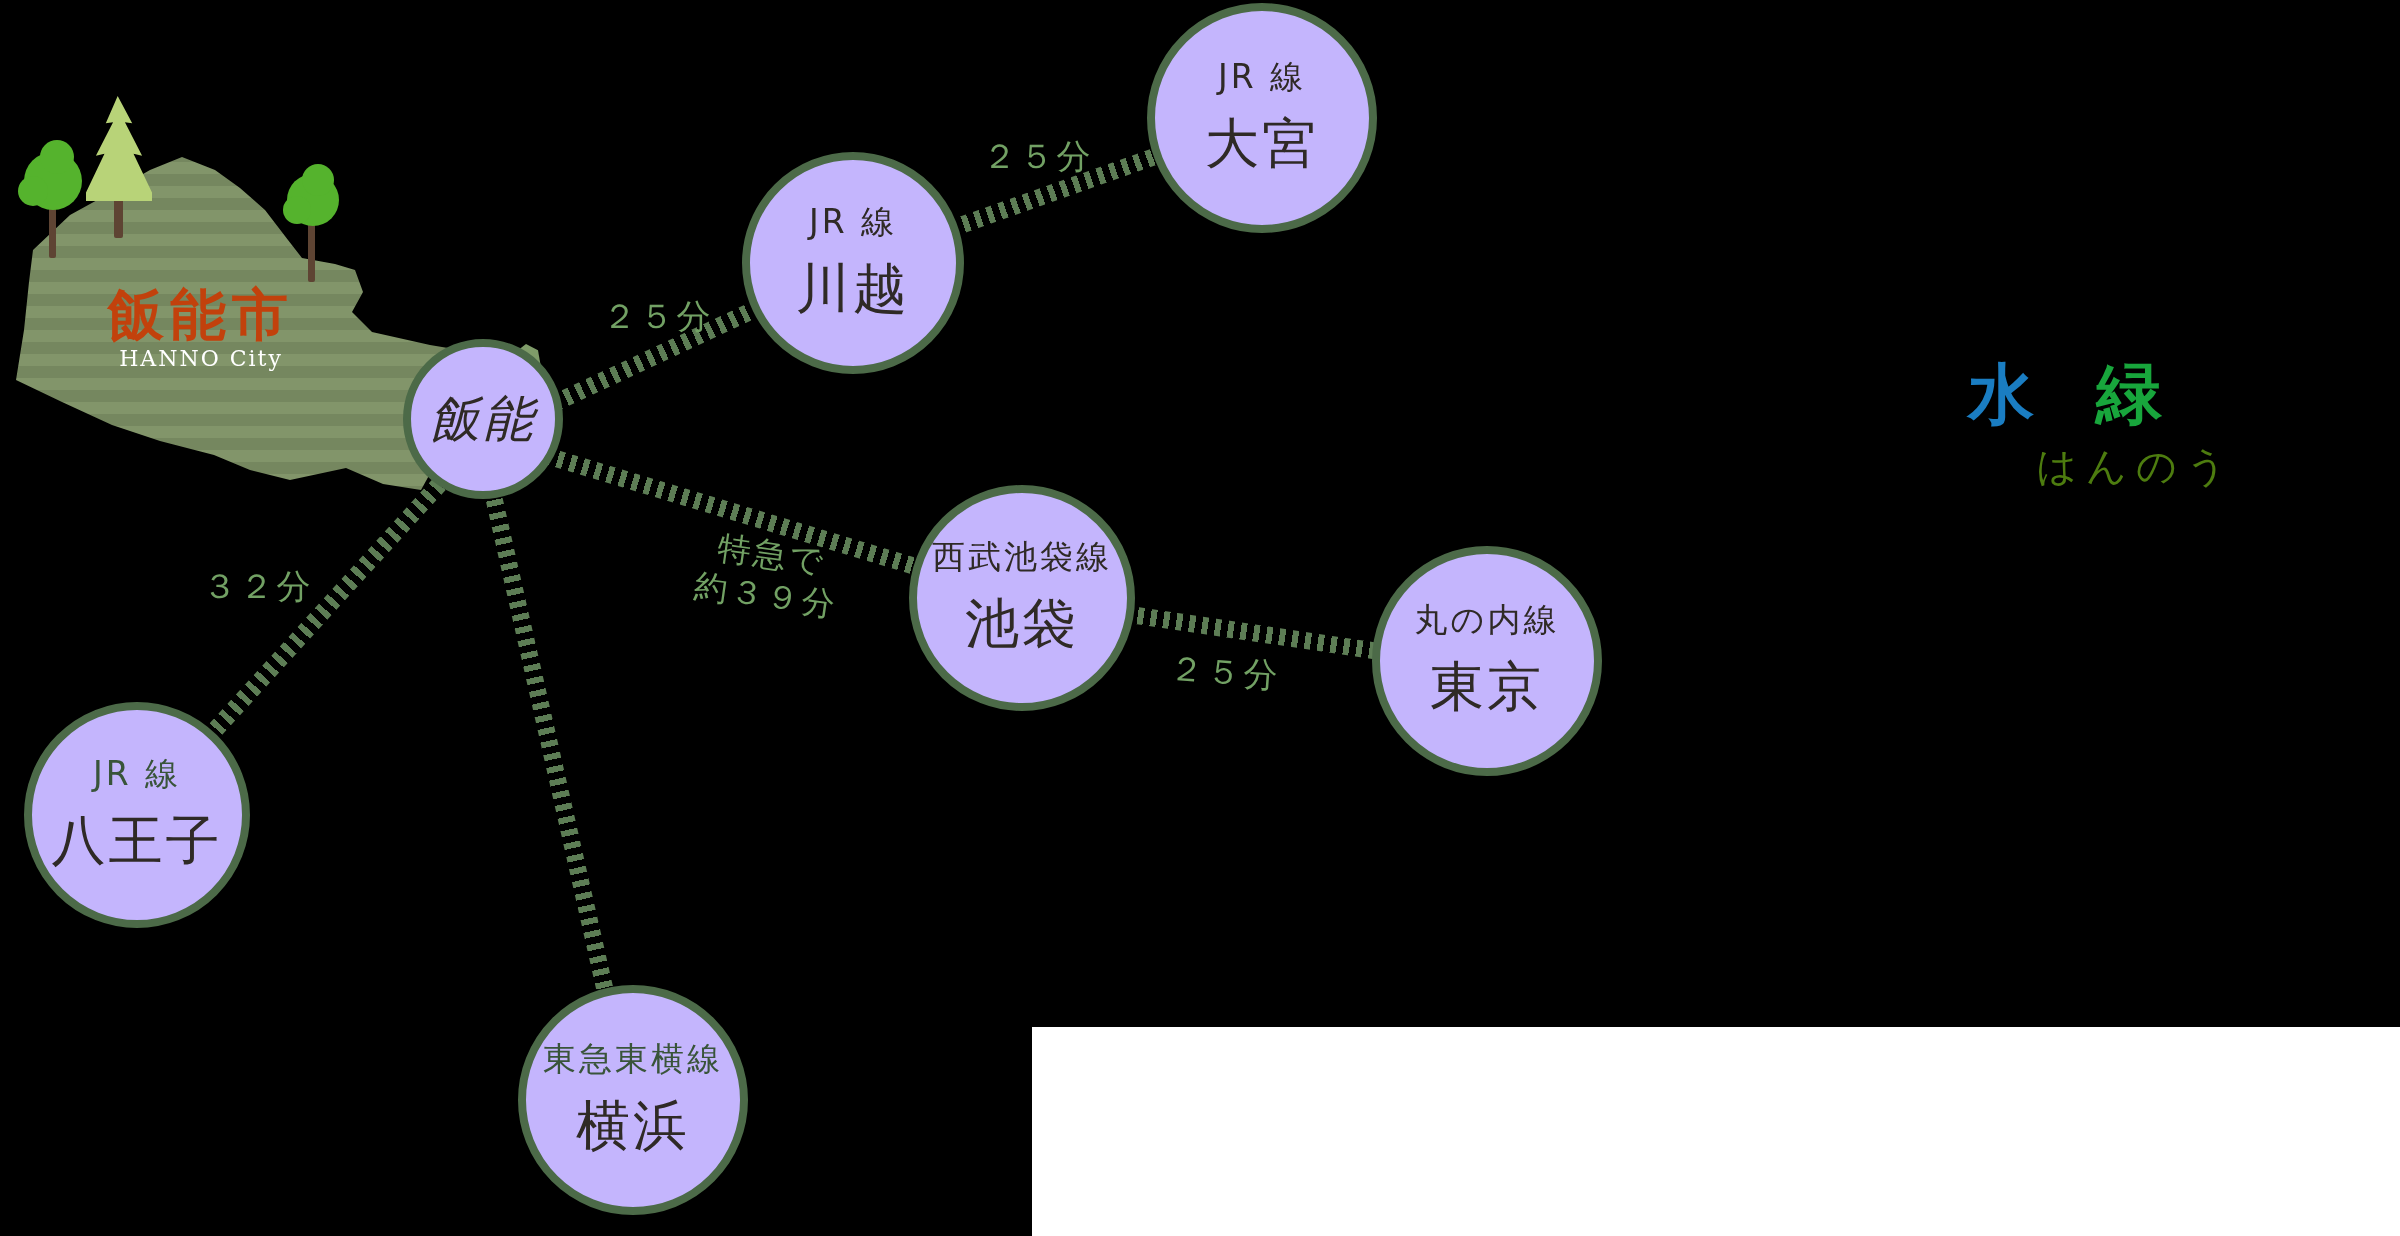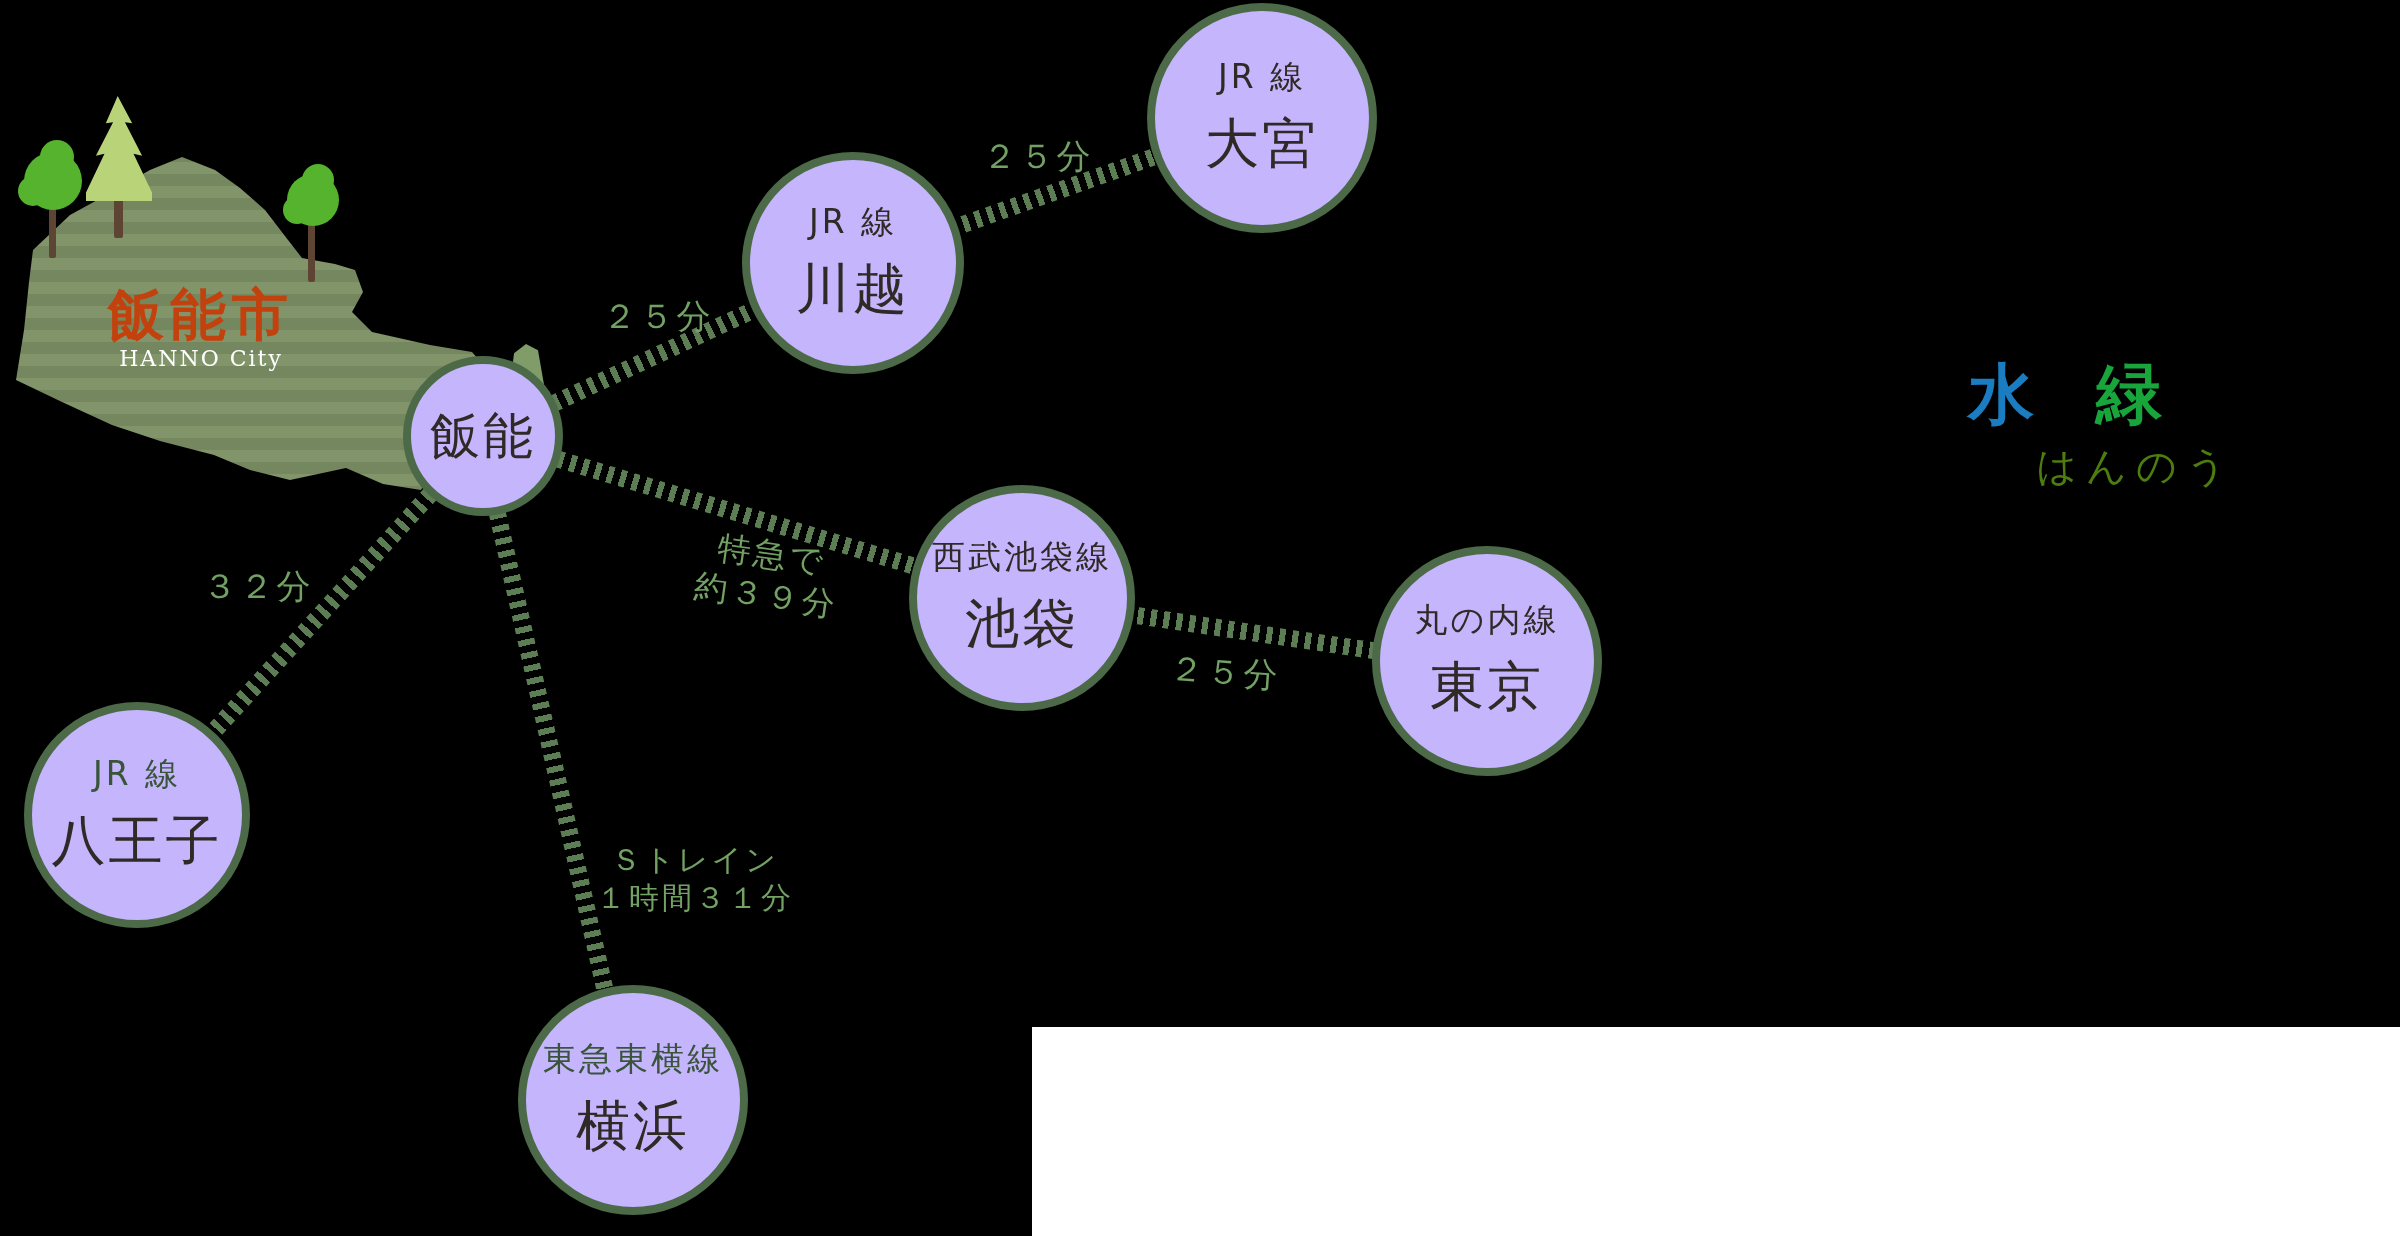--- a/index.html
+++ b/index.html
@@ -52,21 +52,21 @@
 
   
   .node{
     position:absolute;border-radius:50%;background:#c4b5fd;border:8px solid #4c6a48;
     box-sizing:border-box;display:flex;flex-direction:column;align-items:center;justify-content:center;
     z-index:3;text-align:center;
   }
   .node .line-name{font-size:33px;letter-spacing:3px;color:#2f2a26;margin-bottom:8px;white-space:nowrap;}
   .node .line-name.green{color:#39543a;}
   .node .station-name{font-size:54px;letter-spacing:3px;color:#2f2a26;font-weight:500;white-space:nowrap;}
-  .node-hub{left:403px;top:356px;width:160px;height:160px;}
+  .node-hub{left:403px;top:339px;width:160px;height:160px;font-style:italic;}
   .node-hub .station-name{font-size:50px;}
   .node-kawagoe{left:742px;top:152px;width:222px;height:222px;}
   .node-omiya{left:1147px;top:3px;width:230px;height:230px;}
   .node-ikebukuro{left:909px;top:485px;width:226px;height:226px;}
   .node-tokyo{left:1372px;top:546px;width:230px;height:230px;}
   .node-hachioji{left:24px;top:702px;width:226px;height:226px;}
   .node-yokohama{left:518px;top:985px;width:230px;height:230px;}
 
   
   .time-label{
@@ -158,22 +158,18 @@
   </div>
 
   <div class="time-label tl-hk">２５分</div>
   <div class="time-label tl-ko">２５分</div>
   <div class="time-label tl-hi">
     <span>特急で</span><br>
     <span>約３９分</span>
   </div>
   <div class="time-label tl-it">２５分</div>
   <div class="time-label tl-hh">３２分</div>
-  <div class="time-label tl-hy">
-    <span>Ｓトレイン</span><br>
-    <span>１時間３１分</span>
-  </div>
 
   <div class="slogan-water">水</div>
   <div class="slogan-green">緑</div>
   <div class="slogan-reading">はんのう</div>
 
 </div>
 
 </body></html>

